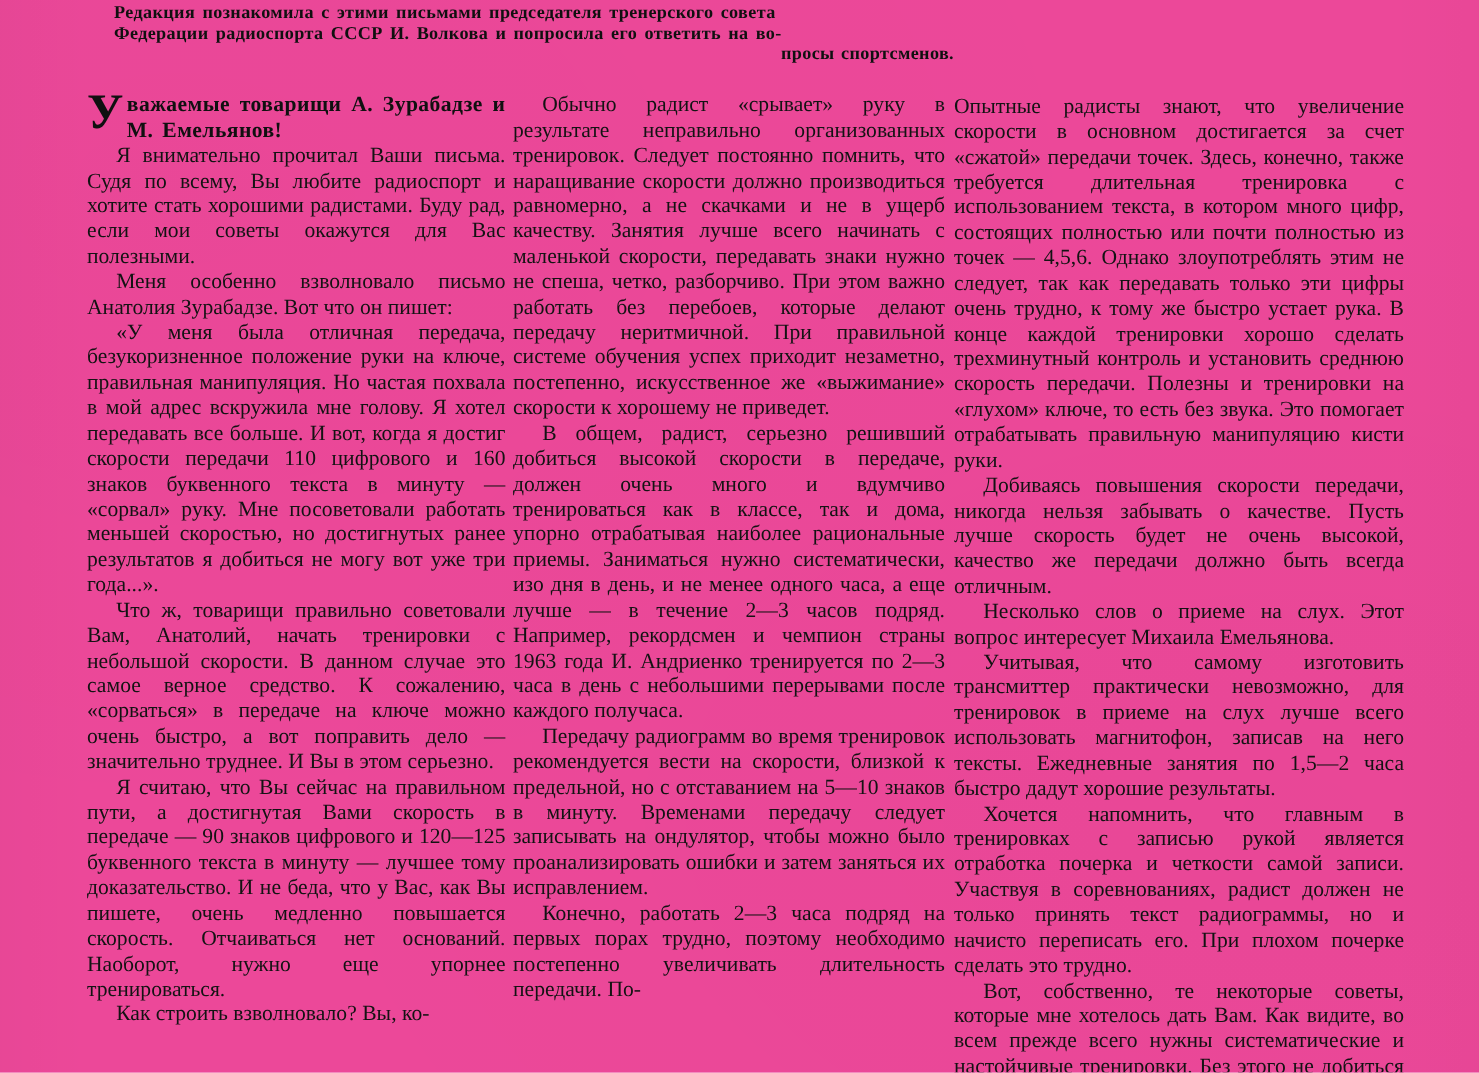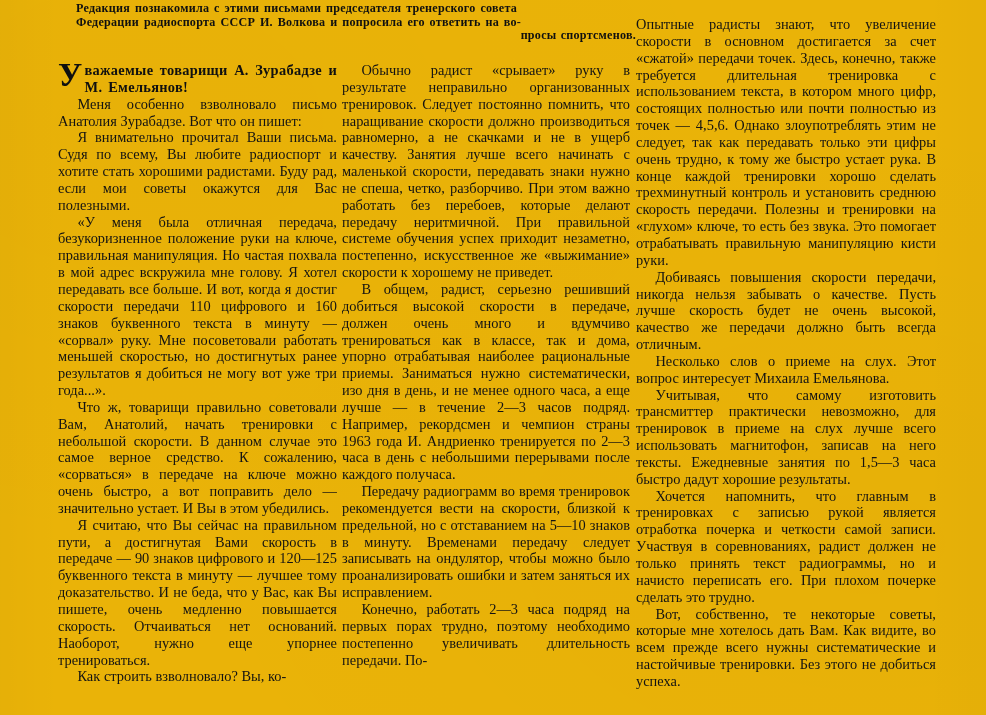--- a/index.html
+++ b/index.html
@@ -11,21 +11,21 @@
     width: 986px;
     height: 715px;
     overflow: hidden;
     font-family: "Liberation Serif", "DejaVu Serif", serif;
     color: #141414;
     position: relative;
   }
   .page {
     position: absolute;
     inset: 0;
-    background: #eab308;
+    background: #ec4899;
     overflow: hidden;
     text-decoration: underline;
   }
   
   .paper-tone {
     position: absolute;
     inset: 0;
     background:
       radial-gradient(ellipse at 12% 18%, rgba(0,0,0,0.012), rgba(0,0,0,0) 58%),
       radial-gradient(ellipse at 88% 76%, rgba(0,0,0,0.015), rgba(0,0,0,0) 60%),
@@ -82,21 +82,21 @@
     margin: 0;
     text-align: justify;
     text-justify: inter-word;
     font-size: 14.4px;
     line-height: 16.85px;
     text-indent: 1.35em;
     letter-spacing: 0.02px;
     color: #131313;
     font-family: "Liberation Serif", "DejaVu Serif", serif;
   }
-  p.para.no-indent { text-indent: 0; }
+  p.para.no-indent { text-indent: 0; margin-top: 47px; }
 
   
   .dropcap-para {
     margin: 0;
     text-align: justify;
     font-size: 14.4px;
     line-height: 16.85px;
     font-weight: bold;
     letter-spacing: 0.3px;
     word-spacing: 2px;
@@ -130,39 +130,39 @@
     <div class="lead-note">
       <span class="l1">Редакция познакомила с этими письмами председателя тренерского совета</span>
       <span class="l2">Федерации радиоспорта СССР И. Волкова и попросила его ответить на во-</span>
       <span class="l3">просы спортсменов.</span>
     </div>
 
     <div class="columns">
 
       <div class="col col-1">
         <p class="dropcap-para"><span class="dropcap">У</span><span class="salutation-rest">важаемые товарищи А. Зурабадзе и М. Емельянов!</span></p>
+        <p class="para">Я внимательно прочитал Ваши письма. Судя по всему, Вы любите радиоспорт и хотите стать хорошими радистами. Буду рад, если мои советы окажутся для Вас полезными.</p>
         <p class="para">Меня особенно взволновало письмо Анатолия Зурабадзе. Вот что он пишет:</p>
-        <p class="para">Я внимательно прочитал Ваши письма. Судя по всему, Вы любите радиоспорт и хотите стать хорошими радистами. Буду рад, если мои советы окажутся для Вас полезными.</p>
         <p class="para">«У меня была отличная передача, безукоризненное положение руки на ключе, правильная манипуляция. Но частая похвала в мой адрес вскружила мне голову. Я хотел передавать все больше. И вот, когда я достиг скорости передачи 110 цифрового и 160 знаков буквенного текста в минуту — «сорвал» руку. Мне посоветовали работать меньшей скоростью, но достигнутых ранее результатов я добиться не могу вот уже три года...».</p>
-        <p class="para">Что ж, товарищи правильно советовали Вам, Анатолий, начать тренировки с небольшой скорости. В данном случае это самое верное средство. К сожалению, «сорваться» в передаче на ключе можно очень быстро, а вот поправить дело — значительно устает. И Вы в этом убедились.</p>
+        <p class="para">Что ж, товарищи правильно советовали Вам, Анатолий, начать тренировки с небольшой скорости. В данном случае это самое верное средство. К сожалению, «сорваться» в передаче на ключе можно очень быстро, а вот поправить дело — значительно труднее. И Вы в этом серьезно.</p>
         <p class="para">Я считаю, что Вы сейчас на правильном пути, а достигнутая Вами скорость в передаче — 90 знаков цифрового и 120—125 буквенного текста в минуту — лучшее тому доказательство. И не беда, что у Вас, как Вы пишете, очень медленно повышается скорость. Отчаиваться нет оснований. Наоборот, нужно еще упорнее тренироваться.</p>
         <p class="para">Как строить взволновало? Вы, ко-</p>
       </div>
 
       <div class="col col-2">
         <p class="para">Обычно радист «срывает» руку в результате неправильно организованных тренировок. Следует постоянно помнить, что наращивание скорости должно производиться равномерно, а не скачками и не в ущерб качеству. Занятия лучше всего начинать с маленькой скорости, передавать знаки нужно не спеша, четко, разборчиво. При этом важно работать без перебоев, которые делают передачу неритмичной. При правильной системе обучения успех приходит незаметно, постепенно, искусственное же «выжимание» скорости к хорошему не приведет.</p>
         <p class="para">В общем, радист, серьезно решивший добиться высокой скорости в передаче, должен очень много и вдумчиво тренироваться как в классе, так и дома, упорно отрабатывая наиболее рациональные приемы. Заниматься нужно систематически, изо дня в день, и не менее одного часа, а еще лучше — в течение 2—3 часов подряд. Например, рекордсмен и чемпион страны 1963 года И. Андриенко тренируется по 2—3 часа в день с небольшими перерывами после каждого получаса.</p>
         <p class="para">Передачу радиограмм во время тренировок рекомендуется вести на скорости, близкой к предельной, но с отставанием на 5—10 знаков в минуту. Временами передачу следует записывать на ондулятор, чтобы можно было проанализировать ошибки и затем заняться их исправлением.</p>
         <p class="para">Конечно, работать 2—3 часа подряд на первых порах трудно, поэтому необходимо постепенно увеличивать длительность передачи. По-</p>
       </div>
 
       <div class="col col-3">
         <p class="para no-indent">Опытные радисты знают, что увеличение скорости в основном достигается за счет «сжатой» передачи точек. Здесь, конечно, также требуется длительная тренировка с использованием текста, в котором много цифр, состоящих полностью или почти полностью из точек — 4,5,6. Однако злоупотреблять этим не следует, так как передавать только эти цифры очень трудно, к тому же быстро устает рука. В конце каждой тренировки хорошо сделать трехминутный контроль и установить среднюю скорость передачи. Полезны и тренировки на «глухом» ключе, то есть без звука. Это помогает отрабатывать правильную манипуляцию кисти руки.</p>
         <p class="para">Добиваясь повышения скорости передачи, никогда нельзя забывать о качестве. Пусть лучше скорость будет не очень высокой, качество же передачи должно быть всегда отличным.</p>
         <p class="para">Несколько слов о приеме на слух. Этот вопрос интересует Михаила Емельянова.</p>
-        <p class="para">Учитывая, что самому изготовить трансмиттер практически невозможно, для тренировок в приеме на слух лучше всего использовать магнитофон, записав на него тексты. Ежедневные занятия по 1,5—3 часа быстро дадут хорошие результаты.</p>
+        <p class="para">Учитывая, что самому изготовить трансмиттер практически невозможно, для тренировок в приеме на слух лучше всего использовать магнитофон, записав на него тексты. Ежедневные занятия по 1,5—2 часа быстро дадут хорошие результаты.</p>
         <p class="para">Хочется напомнить, что главным в тренировках с записью рукой является отработка почерка и четкости самой записи. Участвуя в соревнованиях, радист должен не только принять текст радиограммы, но и начисто переписать его. При плохом почерке сделать это трудно.</p>
         <p class="para">Вот, собственно, те некоторые советы, которые мне хотелось дать Вам. Как видите, во всем прежде всего нужны систематические и настойчивые тренировки. Без этого не добиться успеха.</p>
       </div>
 
     </div>
   </div>
 </div>
 
 </body></html>

